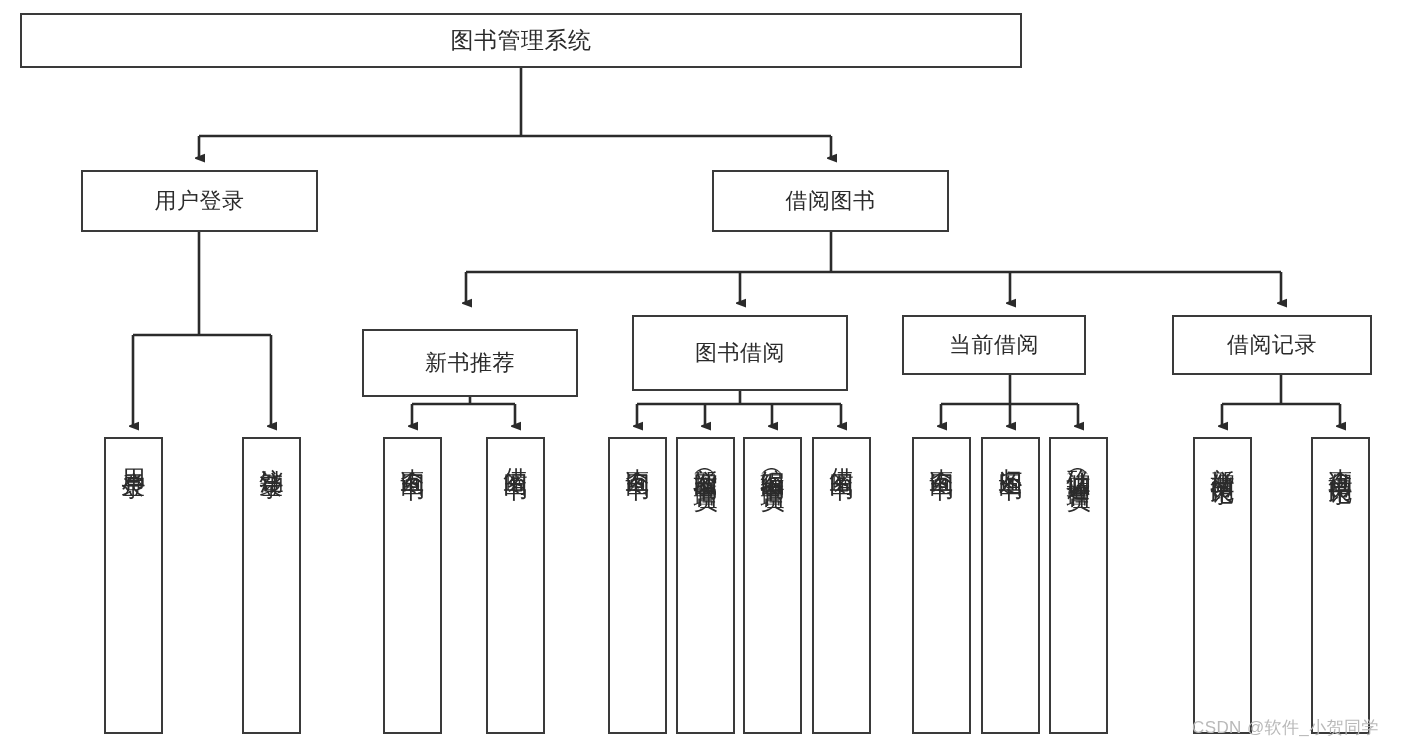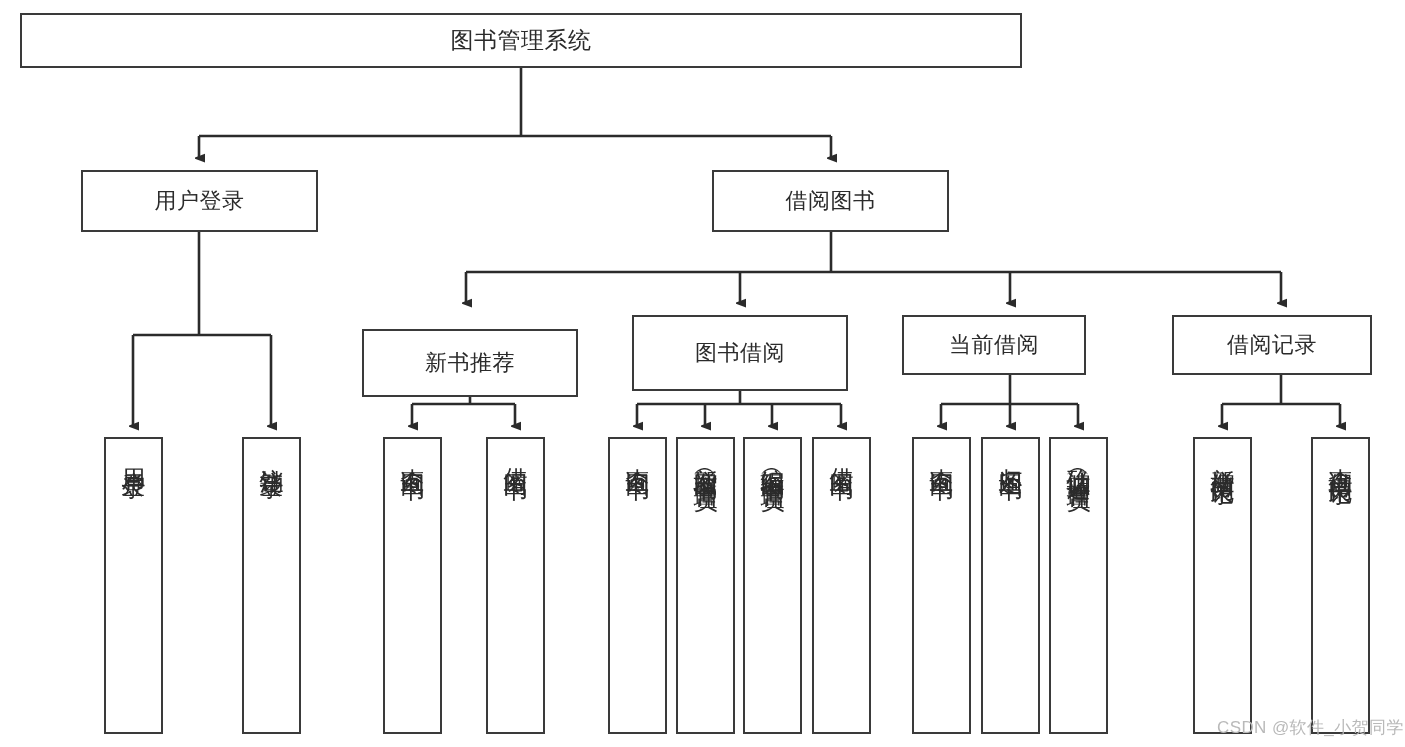--- a/index.html
+++ b/index.html
@@ -182,15 +182,15 @@
     <span class="label">确认归还（管理员）</span>
   </div>
 
   <div class="node vert" style="left:1193px; top:437px; width:59px; height:297px;">
     <span class="label">新增借阅记录</span>
   </div>
   <div class="node vert" style="left:1311px; top:437px; width:59px; height:297px;">
     <span class="label">查询借阅记录</span>
   </div>
 
-  <div class="watermark" style="left:1192px; top:716px;margin-left:25px;">CSDN @软件_小贺同学</div>
+  <div class="watermark" style="left:1192px; top:716px;">CSDN @软件_小贺同学</div>
 
 </div>
 
 </body></html>

